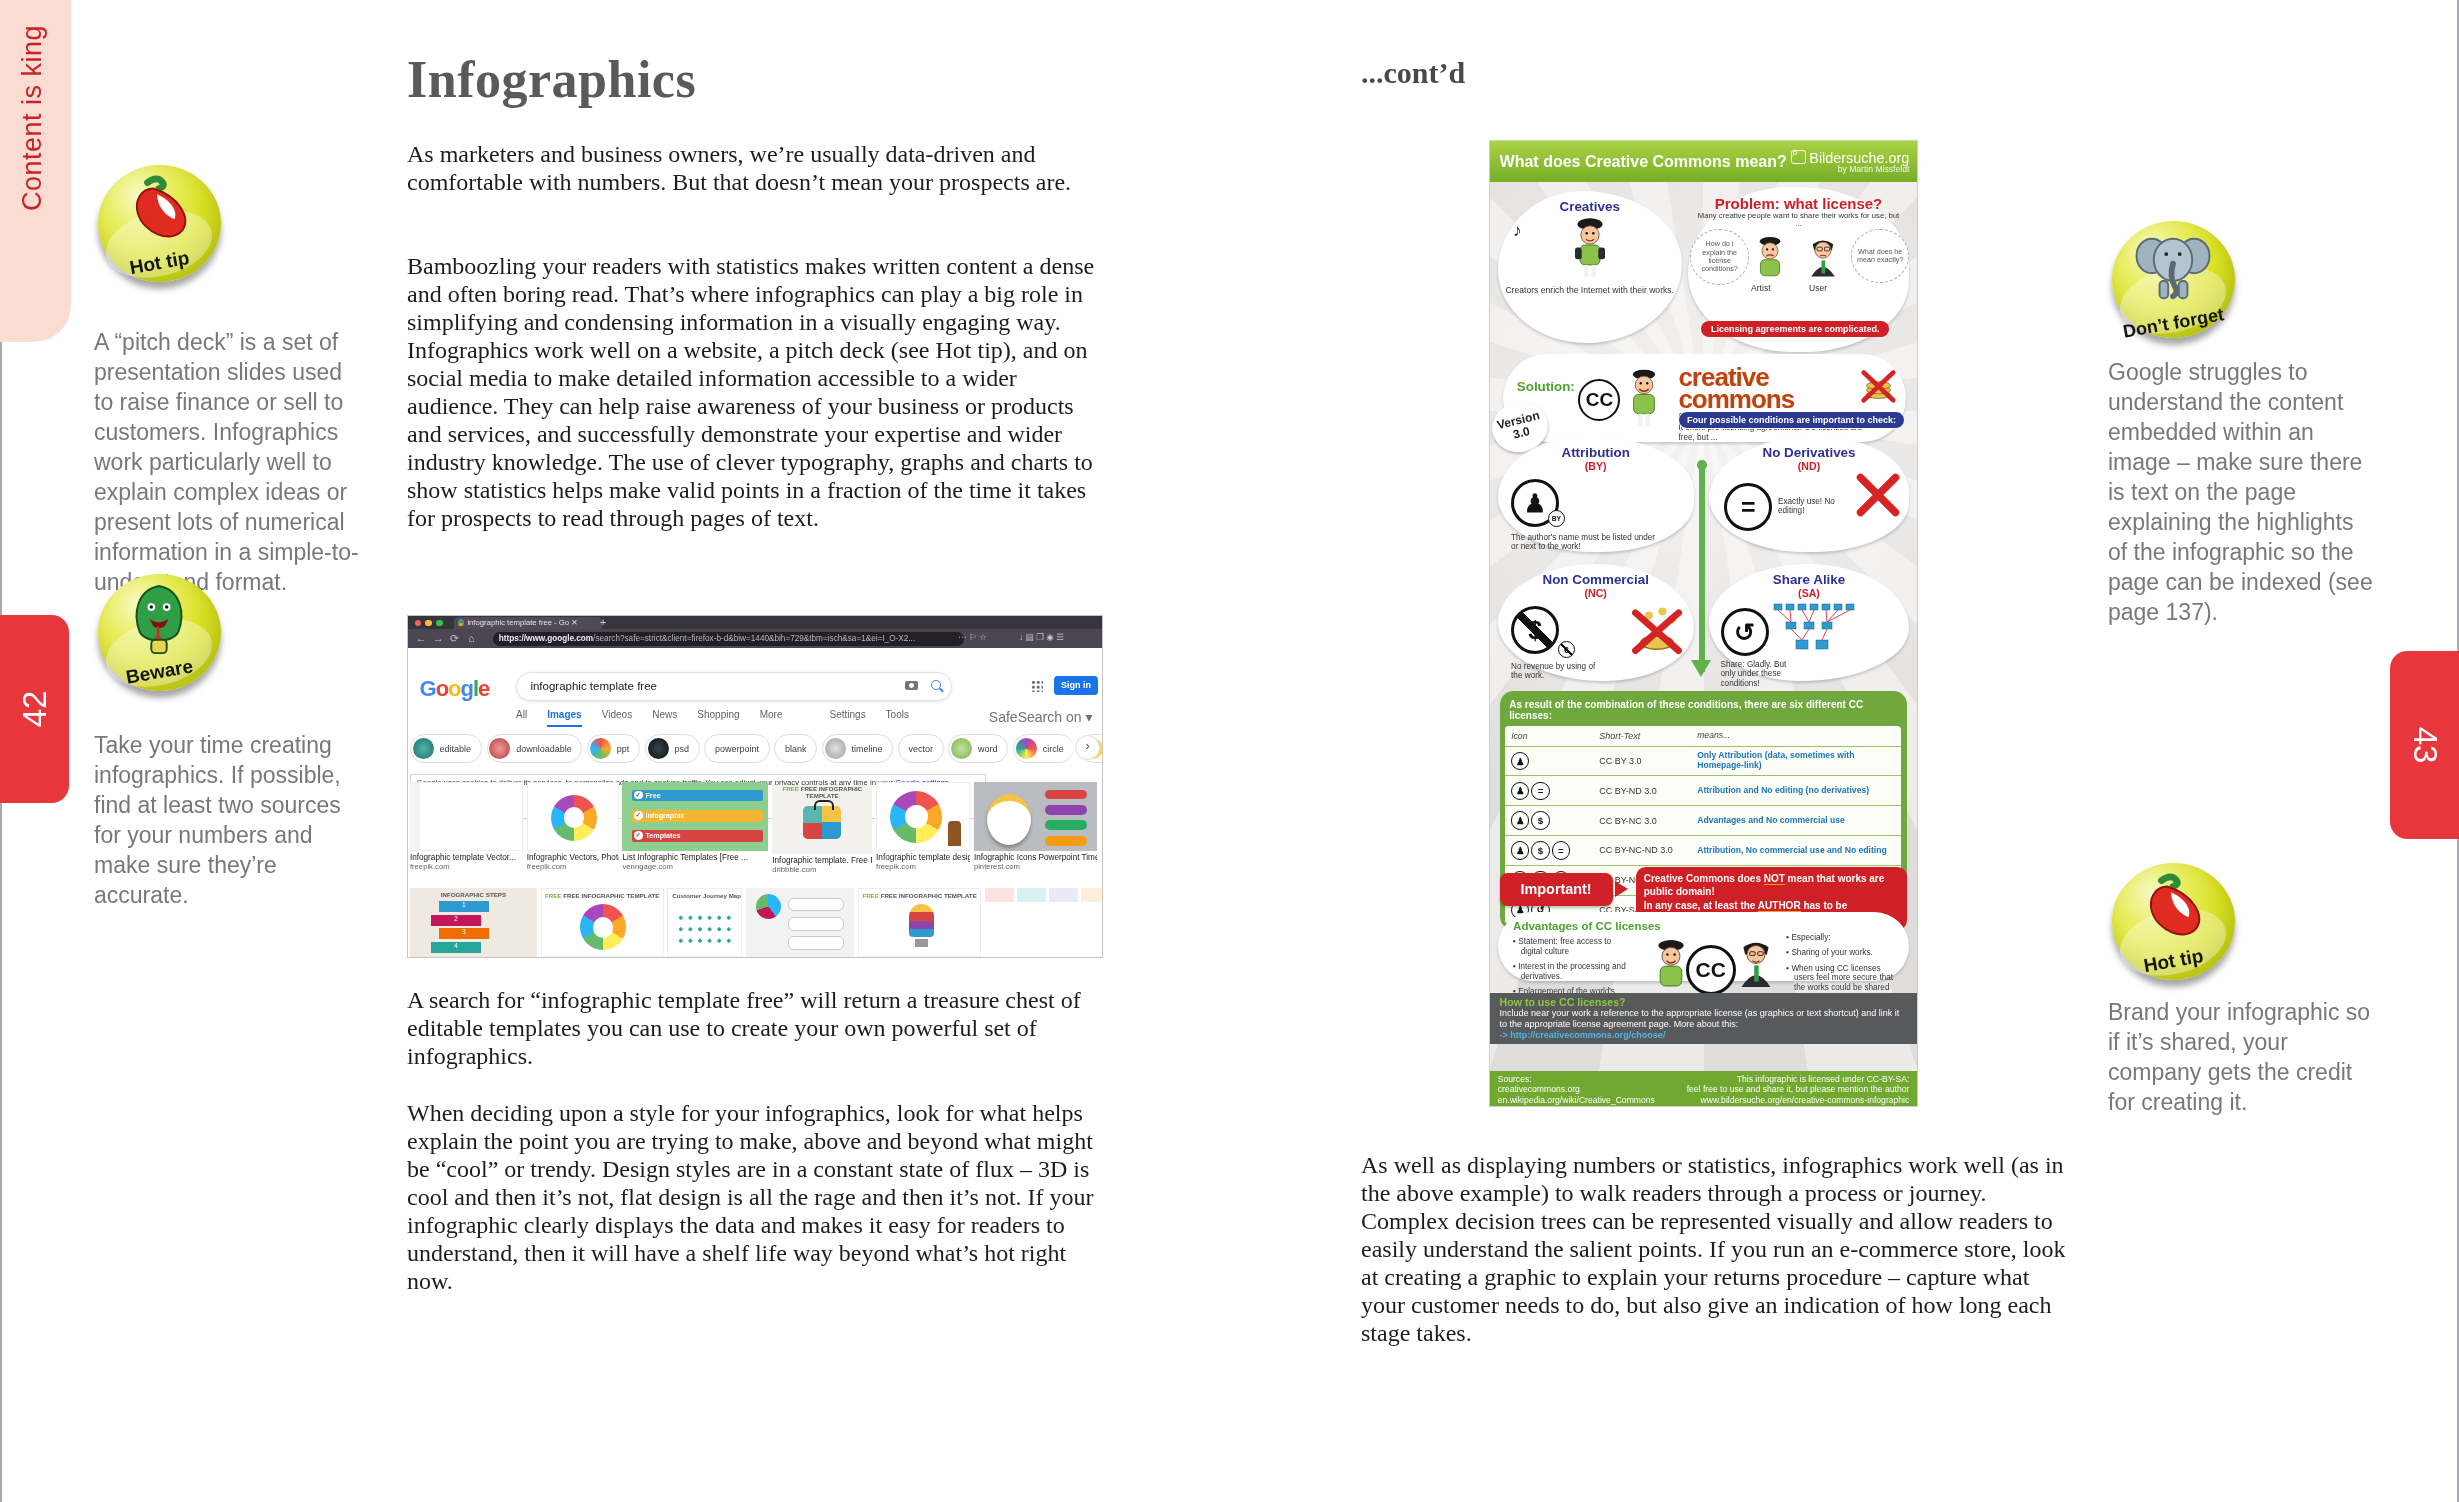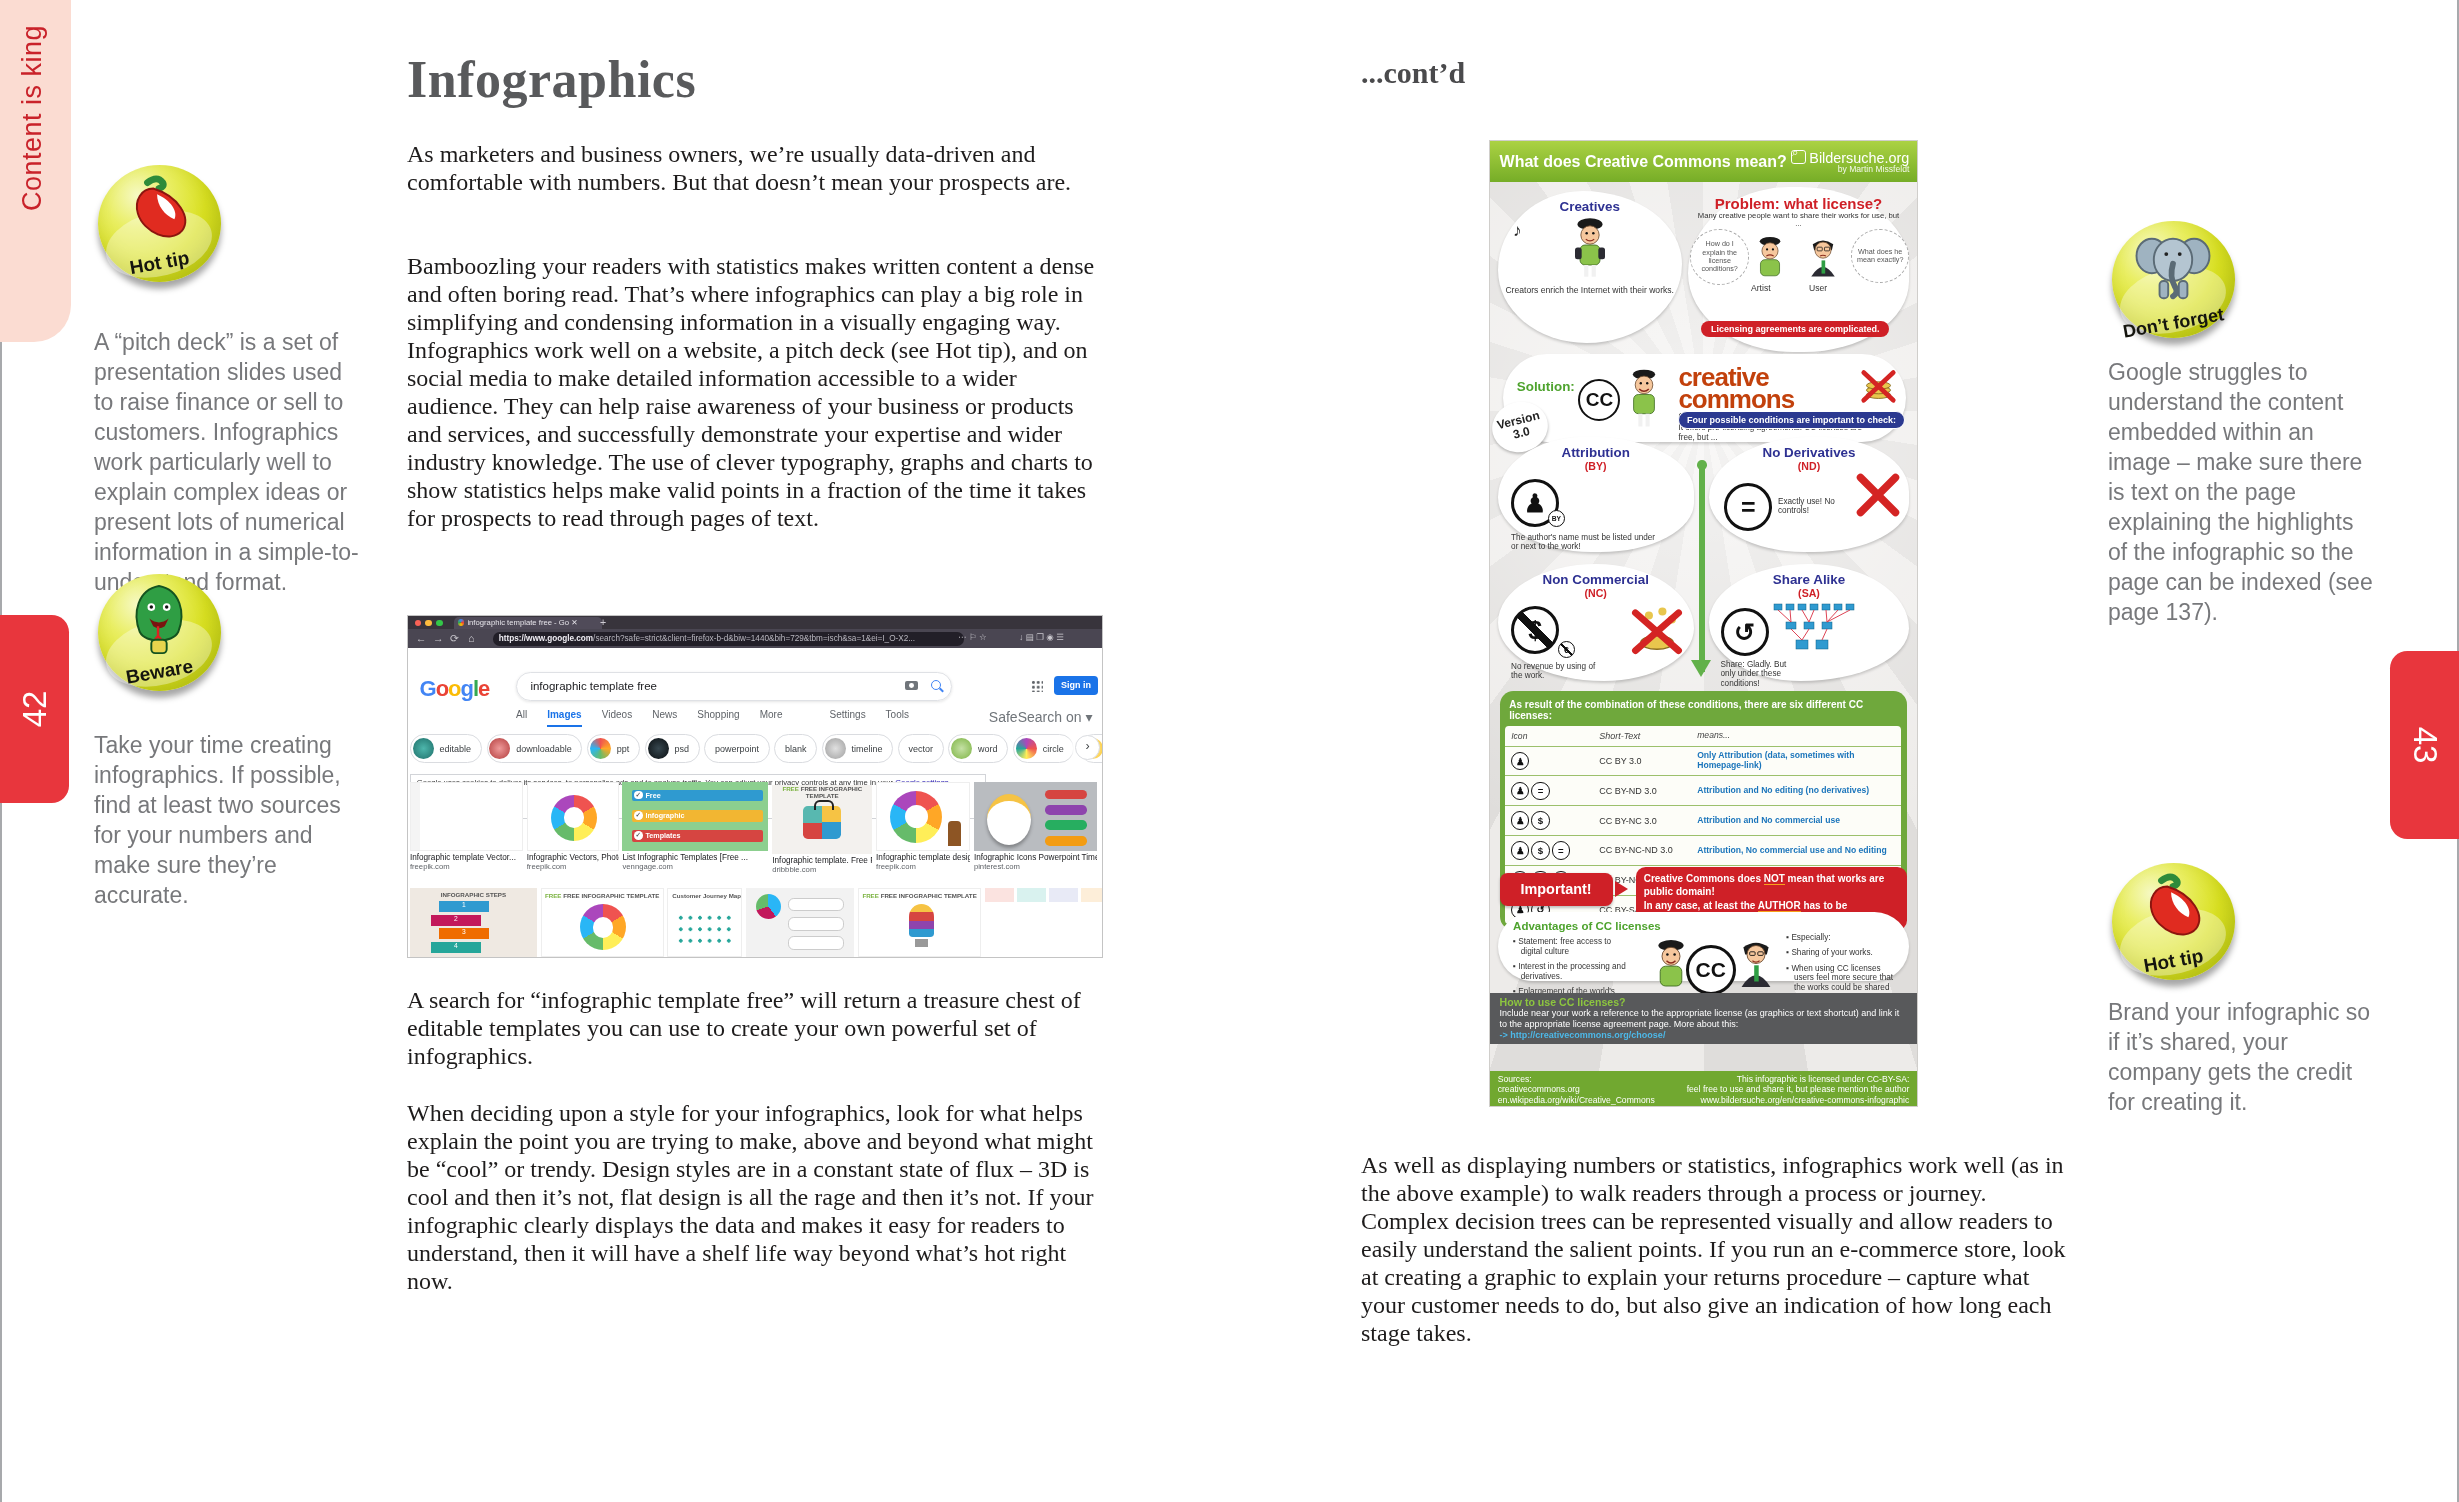--- a/index.html
+++ b/index.html
@@ -481,21 +481,21 @@
       <h4 class="ig-blue">Attribution</h4>
       <div class="ig-red code">(BY)</div>
       <span class="cc-ring big-ic" style="position:absolute;left:13.4px;top:42px;">♟</span>
       <span class="cc-ring" style="position:absolute;left:50px;top:73px;width:15.4px;height:15.4px;font-size:6.7px;border-width:1.9px;">BY</span>
       <div class="cap" style="position:absolute;left:13.4px;top:92px;width:144px;">The author's name must be listed under or next to the work!</div>
     </div>
     <div class="blob cond" style="left:219px;top:296px;width:200px;height:115px;border-radius:54% 46% 50% 50%/55% 50% 45% 50%;">
       <h4 class="ig-blue">No Derivatives</h4>
       <div class="ig-red code">(ND)</div>
       <span class="cc-ring big-ic" style="position:absolute;left:15.4px;top:46px;">=</span>
-      <div class="cap" style="position:absolute;left:69px;top:56px;width:67px;">Exactly use! No controls!</div>
+      <div class="cap" style="position:absolute;left:69px;top:56px;width:67px;">Exactly use! No editing!</div>
       <svg viewBox="0 0 40 40" style="position:absolute;right:5.8px;top:33px;width:50px;height:50px;">
         <path d="M6 6 L34 34 M34 6 L6 34" stroke="#d42423" stroke-width="6" stroke-linecap="round"></path>
       </svg>
     </div>
     <div class="blob cond" style="left:7.7px;top:423px;width:196px;height:117px;border-radius:50% 50% 46% 54%/50% 55% 45% 50%;">
       <h4 class="ig-blue">Non Commercial</h4>
       <div class="ig-red code">(NC)</div>
       <span class="cc-ring big-ic strike" style="position:absolute;left:13.4px;top:42px;">$</span>
       <span class="cc-ring strike" style="position:absolute;left:60px;top:77px;width:15.4px;height:15.4px;font-size:8.6px;border-width:1.9px;">€</span>
       <div class="cap" style="position:absolute;left:13.4px;top:94px;width:86px;">No revenue by using of the work.</div>
@@ -557,21 +557,21 @@
             </div>
           <div class="c2">CC BY-ND 3.0</div>
           <div class="c3">Attribution and No editing (no derivatives)</div>
         </div>
         <div class="cc-row">
           <div class="c1">
               <span class="ccic">♟</span>
               <span class="ccic strike">$</span>
             </div>
           <div class="c2">CC BY-NC 3.0</div>
-          <div class="c3">Attribution and No commercial use</div>
+          <div class="c3">Advantages and No commercial use</div>
         </div>
         <div class="cc-row">
           <div class="c1">
               <span class="ccic">♟</span>
               <span class="ccic strike">$</span>
               <span class="ccic">=</span>
             </div>
           <div class="c2">CC BY-NC-ND 3.0</div>
           <div class="c3">Attribution,  No commercial use and No editing</div>
         </div>

